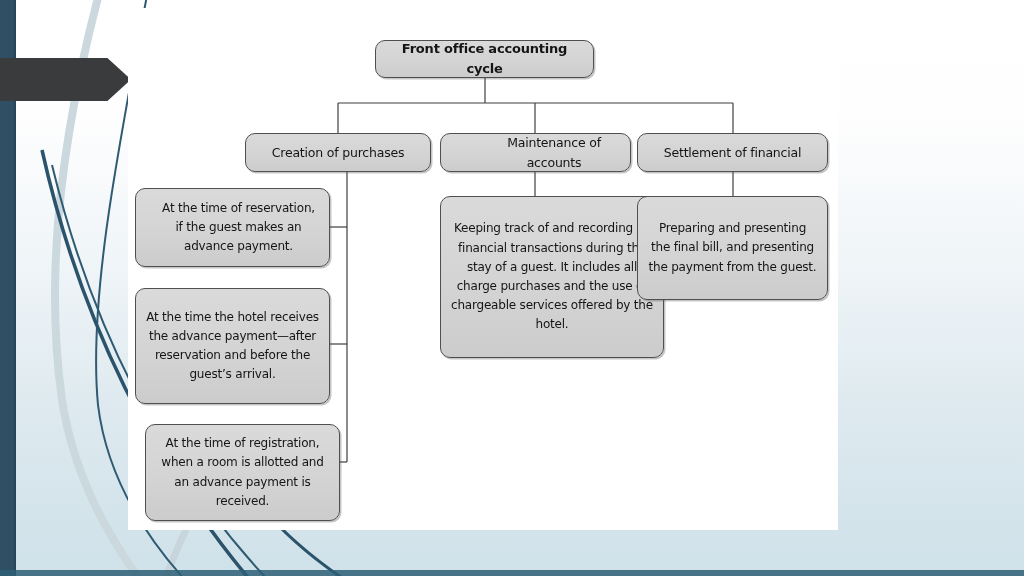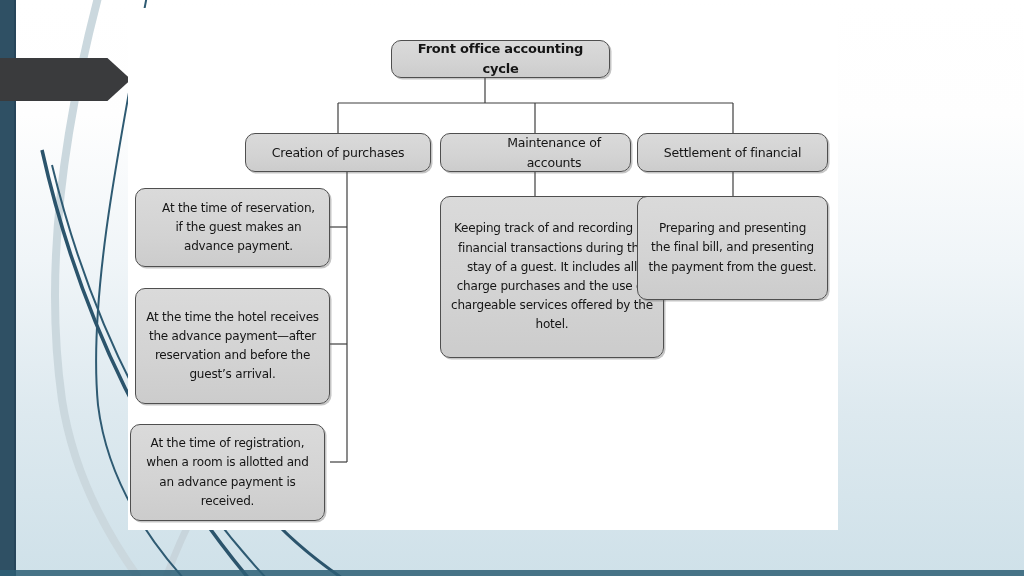--- a/index.html
+++ b/index.html
@@ -34,27 +34,27 @@
     background:linear-gradient(180deg,#dadada 0%,#d3d3d3 60%,#cccccc 100%);
     border:1.4px solid #4f4f4f;border-radius:10px;
     box-shadow:1.5px 1.5px 0 rgba(90,90,90,.35);
     display:flex;align-items:center;justify-content:center;
     text-align:center;padding:4px 10px;
     color:#151515;font-size:12px;line-height:1.55;letter-spacing:-0.2px;
   }
   .node.root{font-weight:bold;font-size:13px;}
   .node.branch{font-size:12.5px;}
   .node.detail{line-height:1.6;}
-  .n-root{left:375px;top:40px;width:219px;height:38px;margin-left:16px;}
+  .n-root{left:375px;top:40px;width:219px;height:38px;}
   .n-b0{left:245px;top:133px;width:186px;height:39px;}
   .n-b1{left:440px;top:133px;width:191px;height:39px;padding-left:47px;}
   .n-b2{left:637px;top:133px;width:191px;height:39px;}
   .n-c0{left:135px;top:188px;width:195px;height:79px;padding-left:22px;}
   .n-c1{left:135px;top:288px;width:195px;height:116px;}
-  .n-c2{left:130px;top:424px;width:195px;height:97px;}
+  .n-c2{left:145px;top:424px;width:195px;height:97px;}
   .n-m0{left:440px;top:196px;width:224px;height:162px;}
   .n-s0{left:637px;top:196px;width:191px;height:104px;}
 </style>
 </head>
 <body>
 
 <div class="slide">
 
   <svg class="swoosh" viewBox="0 0 420 576" aria-hidden="true">
     <path d="M 100,-10 C 60,140 45,280 62,400 C 72,465 100,525 140,580" fill="none" stroke="#cbd8de" stroke-width="8"></path>

